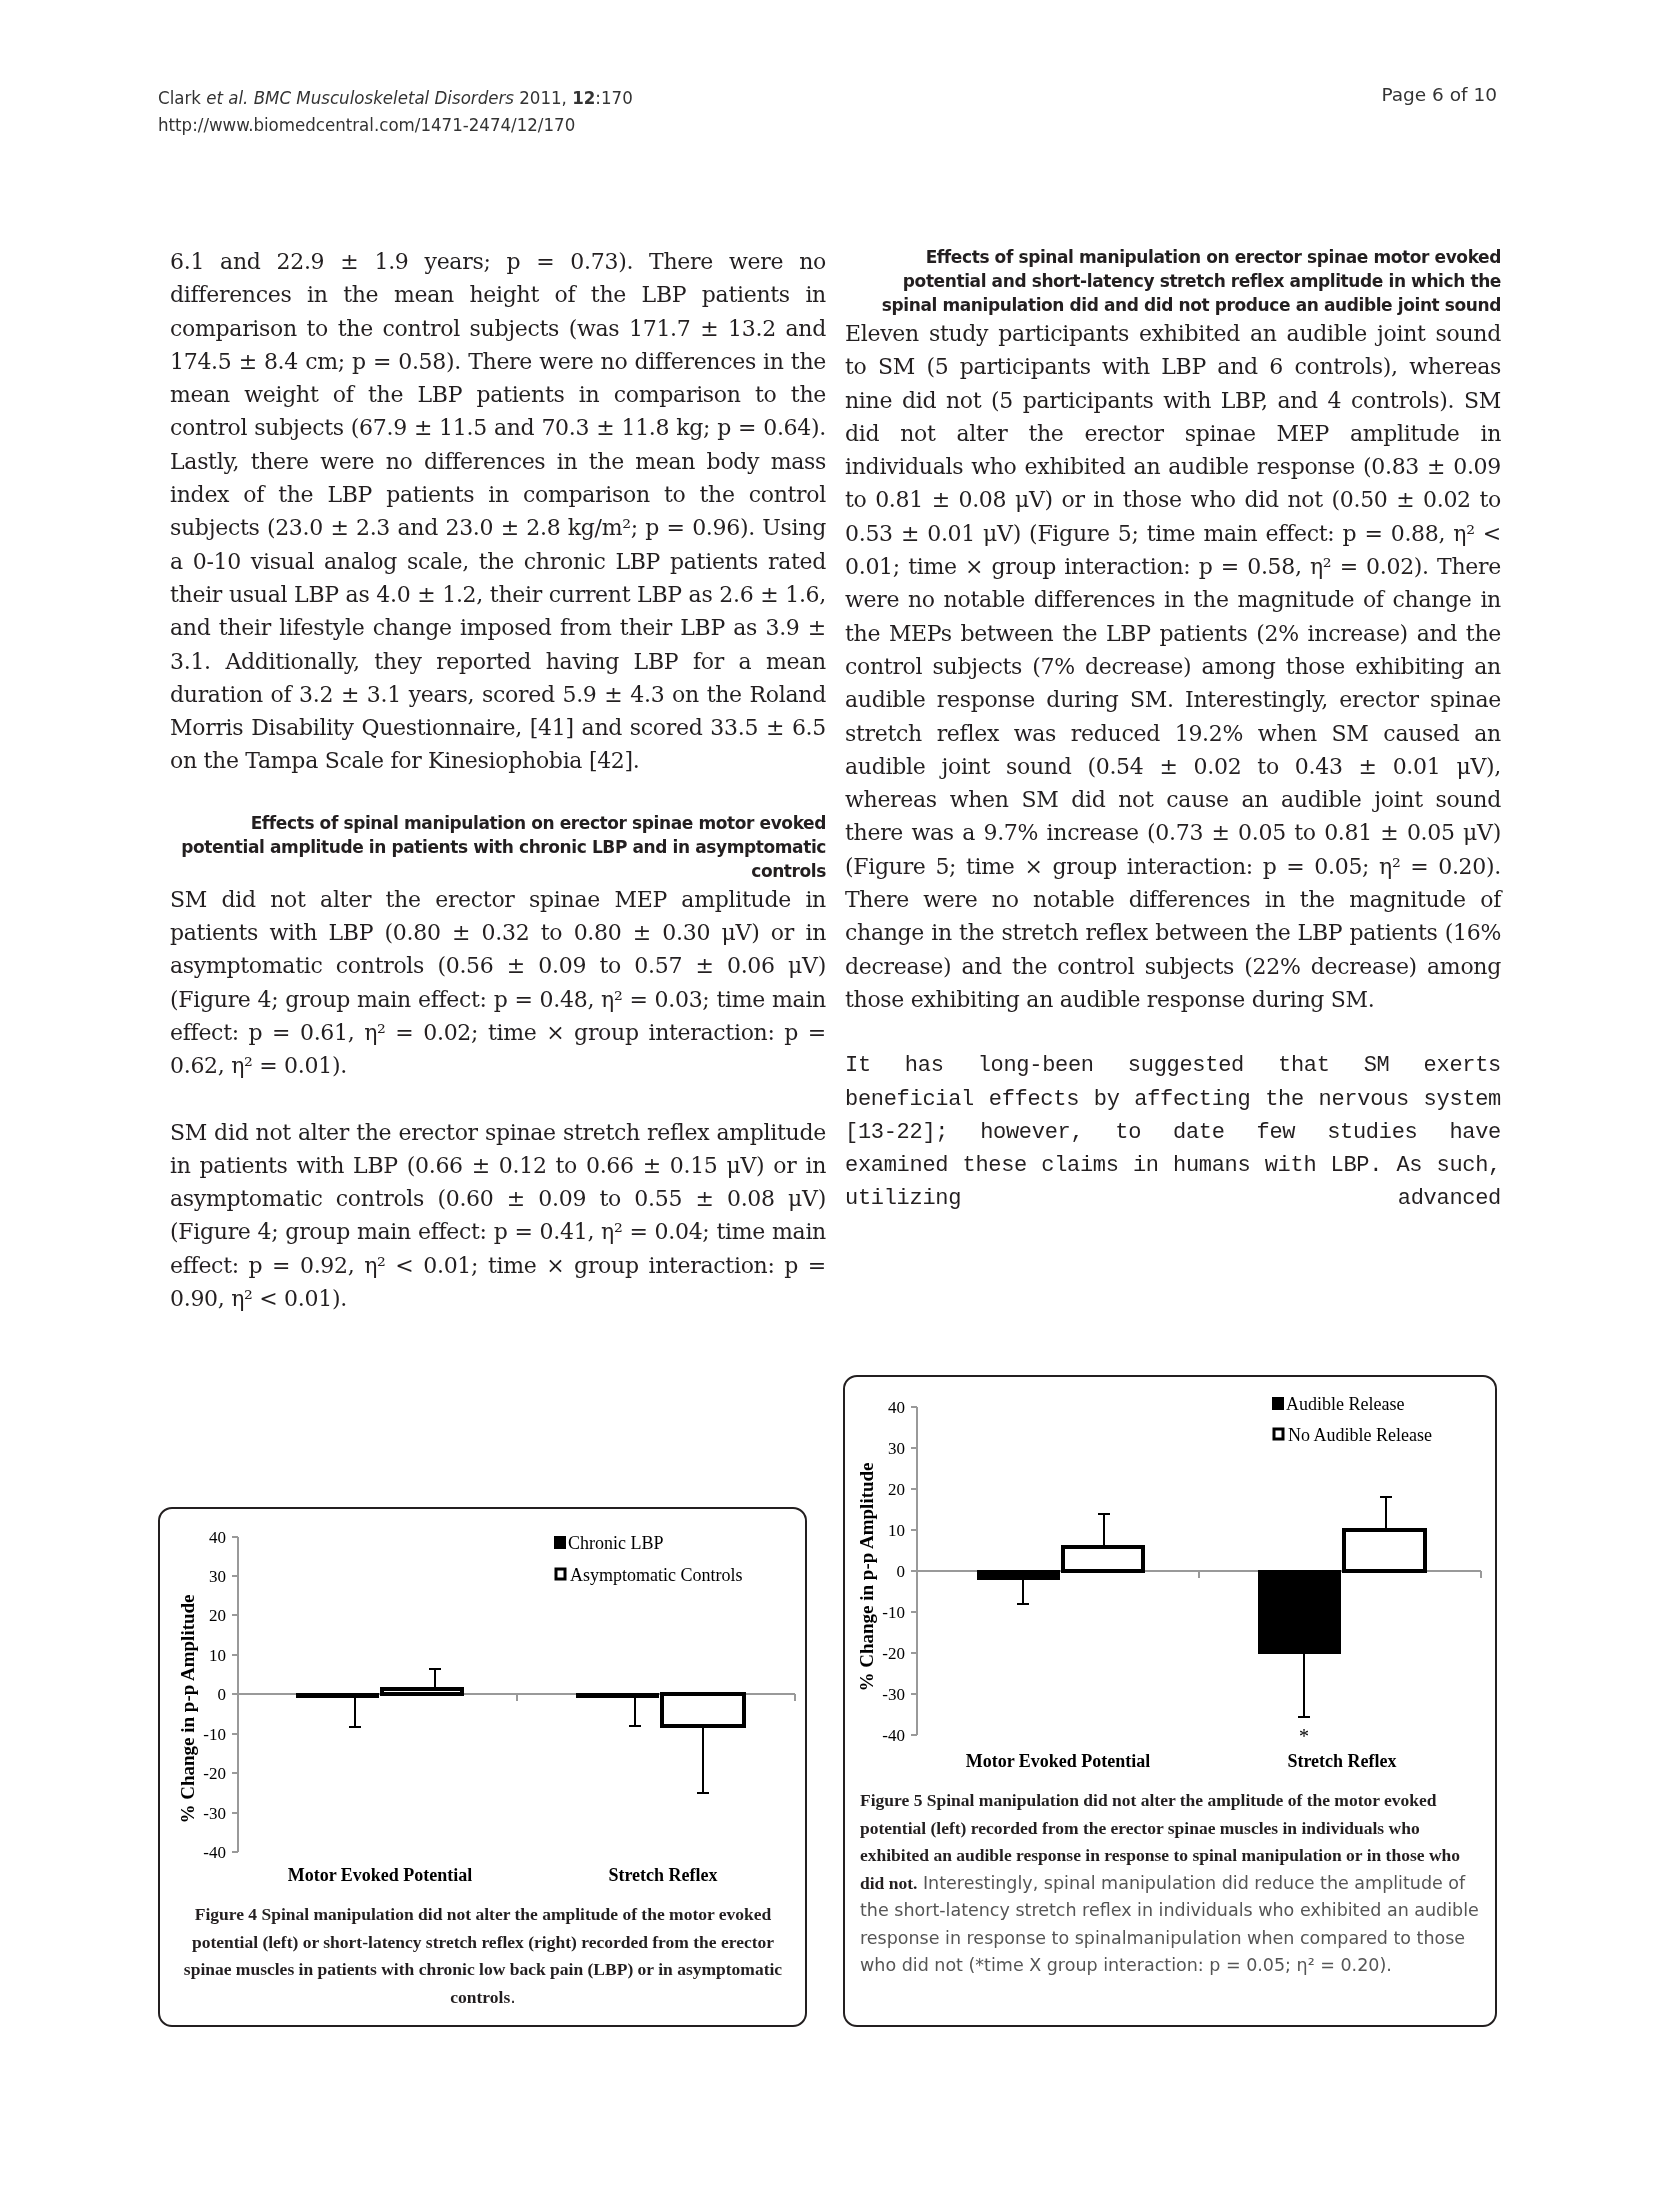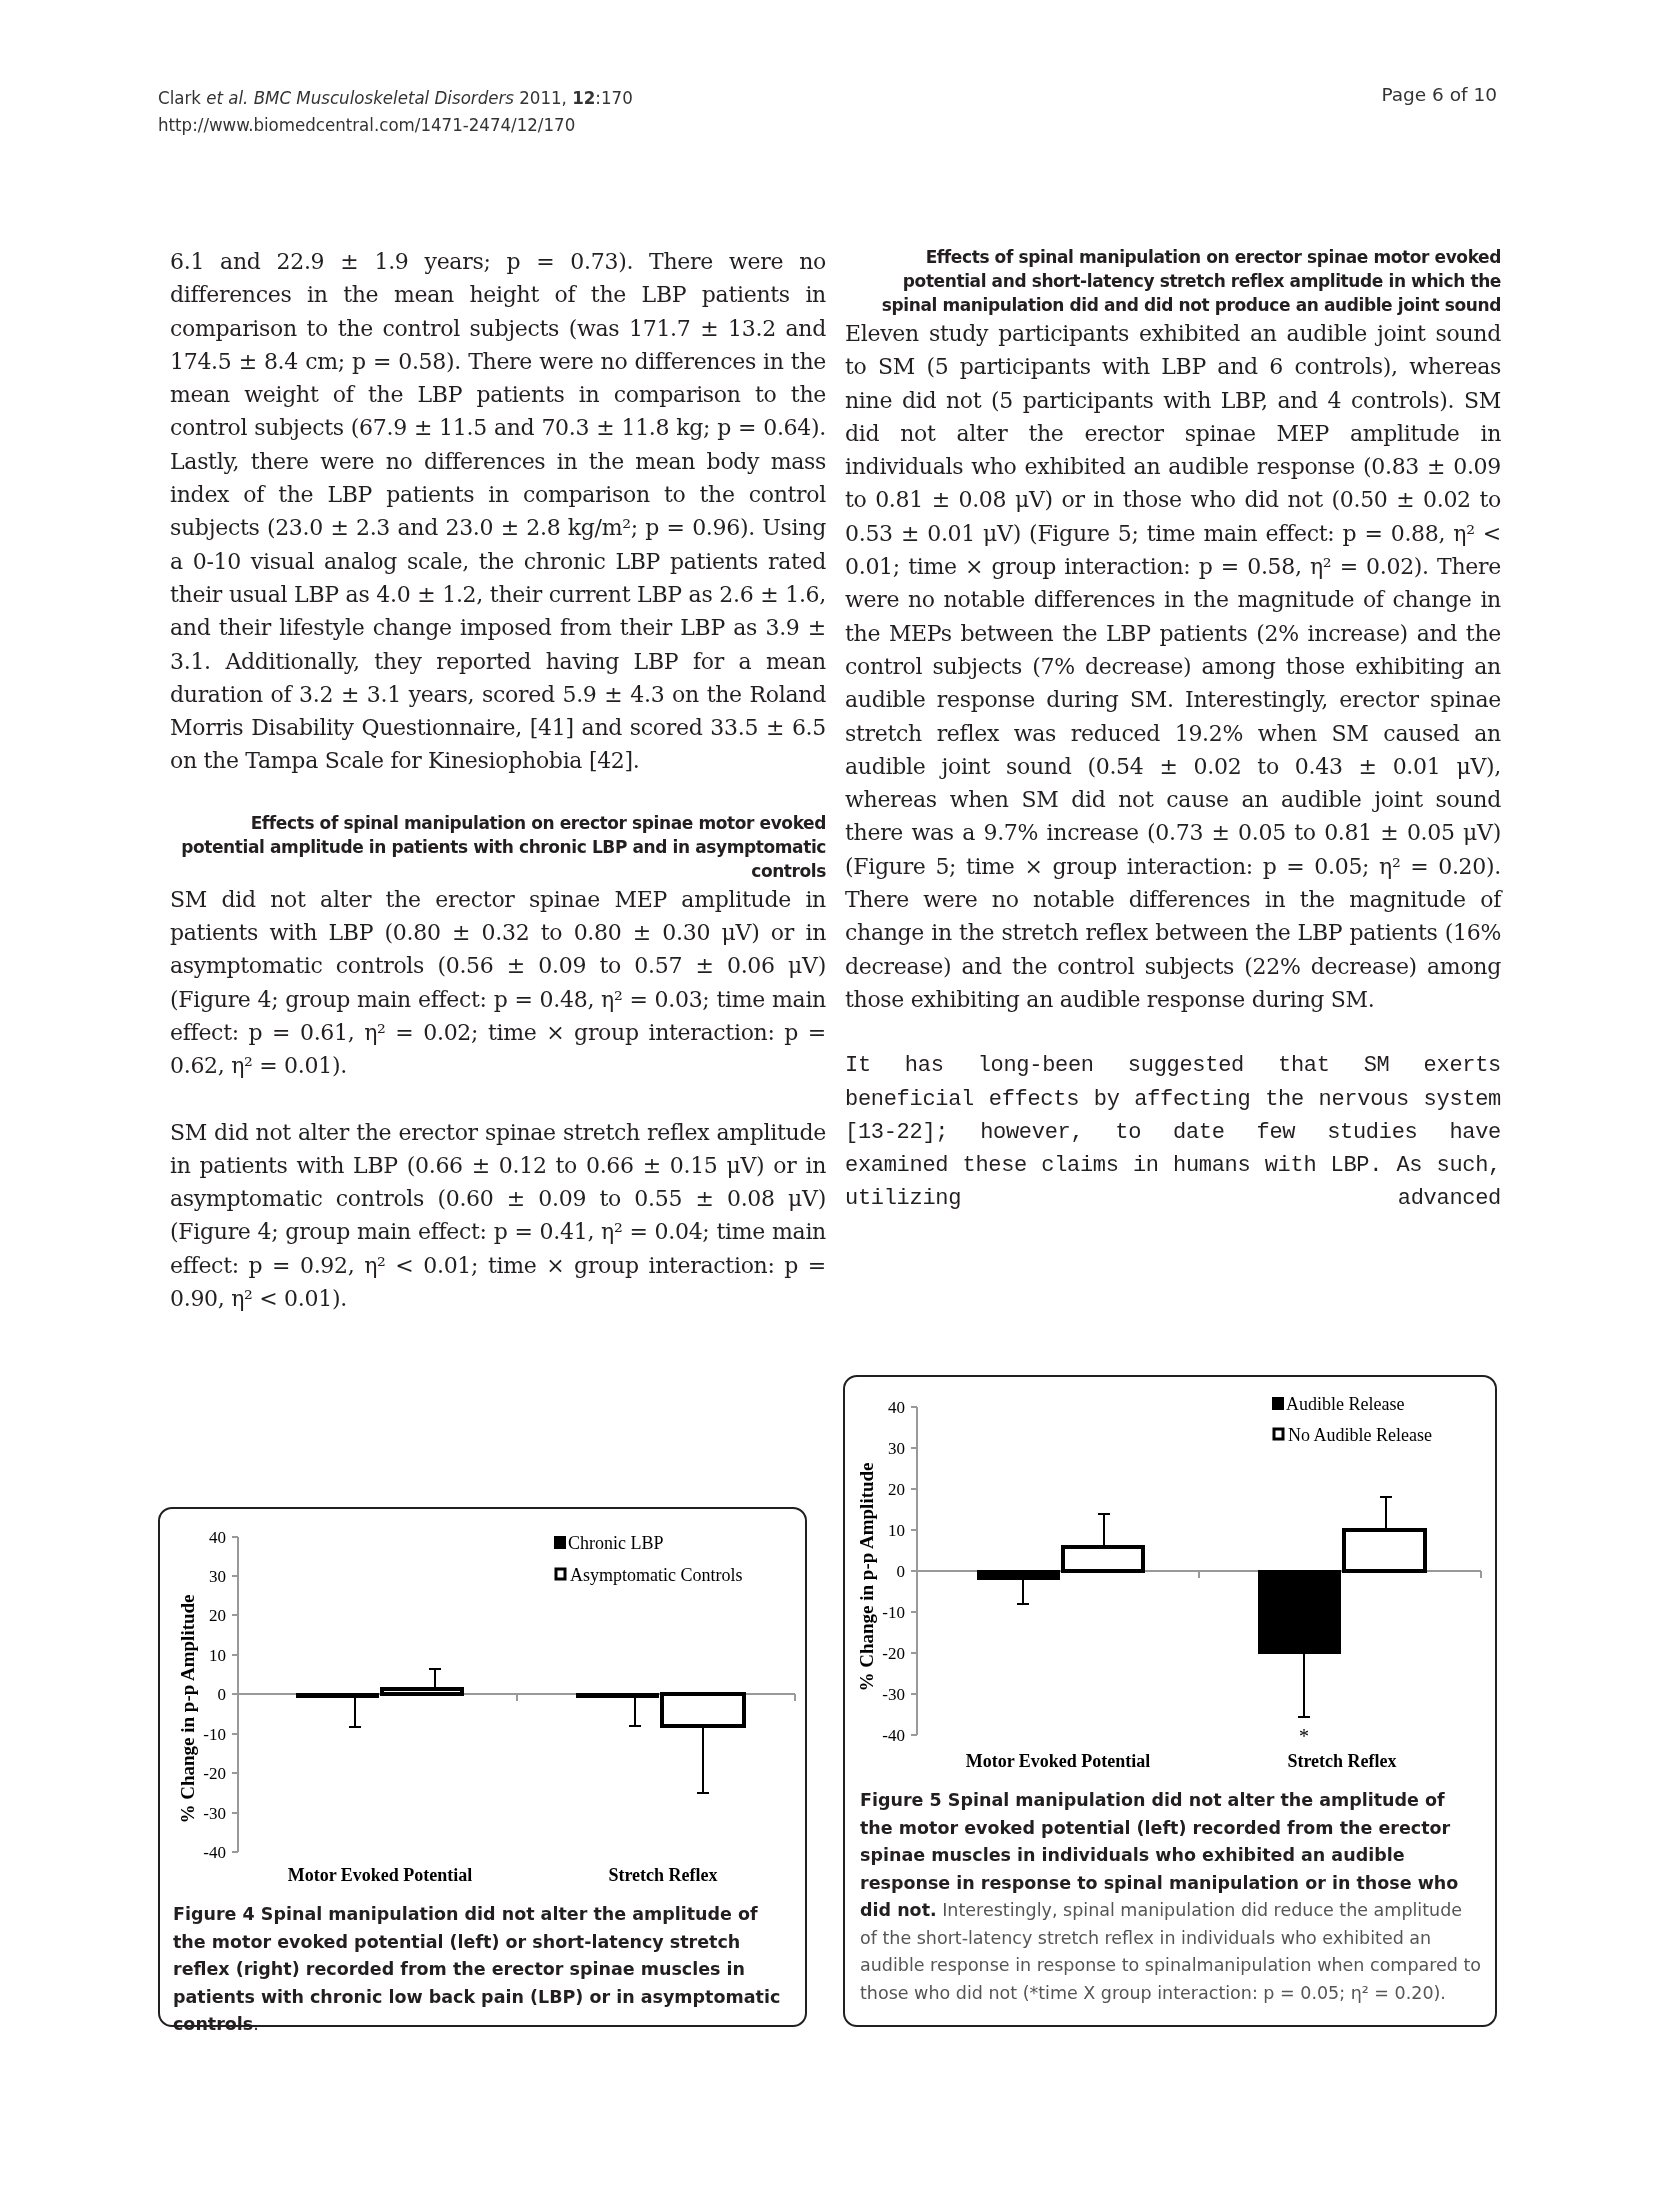--- a/index.html
+++ b/index.html
@@ -7,21 +7,21 @@
   .hdr{position:absolute;left:158px;top:84px;font-family:"DejaVu Sans Condensed","DejaVu Sans",sans-serif;font-size:18.5px;line-height:27px;color:#333;}
   .hdr i{font-style:italic}
   .pagenum{position:absolute;right:157px;top:84px;font-family:"DejaVu Sans",sans-serif;font-size:18.5px;color:#333;}
   .col{position:absolute;width:656px;font-family:"DejaVu Serif","Liberation Serif",serif;font-size:22px;line-height:33.3px;text-align:justify;letter-spacing:-0.3px;}
   .col p{margin:0;}
   .col h3{margin:0;font-family:"DejaVu Sans","Liberation Sans",sans-serif;font-weight:bold;font-size:17px;line-height:24px;text-align:right;letter-spacing:-0.4px;}
   .col h2{margin:0;font-family:"DejaVu Sans","Liberation Sans",sans-serif;font-weight:bold;font-size:23px;line-height:33px;}
   .gap{height:33px;}
   .figbox{position:absolute;border:2.5px solid #231f20;border-radius:14px;background:#fff;}
   .cap{position:absolute;font-family:"DejaVu Sans","Liberation Sans",sans-serif;font-size:17.5px;line-height:27.5px;}
-  .cap b{font-weight:bold;}
+  .cap b{font-weight:bold;font-family:Liberation Serif, serif;}
   .cap .light{color:#555;font-weight:normal;}
   svg text{font-family:"Liberation Serif","DejaVu Serif",serif;}
 </style>
 </head>
 <body>
 
 <div class="hdr">
   <div><span>Clark </span><i>et al.</i><i> BMC Musculoskeletal Disorders</i><span> 2011, </span><b>12</b><span>:170</span></div>
   <div>http://www.biomedcentral.com/1471-2474/12/170</div>
 </div>
@@ -92,21 +92,21 @@
     <g>
       <rect x="394" y="27" width="12" height="13" fill="#000"></rect>
       <text x="408" y="40" font-size="18">Chronic LBP</text>
       <rect x="396" y="60" width="9" height="10" fill="#fff" stroke="#000" stroke-width="3"></rect>
       <text x="410" y="72" font-size="18">Asymptomatic Controls</text>
     </g>
 
     <text x="220" y="372" text-anchor="middle" font-size="18" font-weight="bold">Motor Evoked Potential</text>
     <text x="503" y="372" text-anchor="middle" font-size="18" font-weight="bold">Stretch Reflex</text>
   </svg>
-  <div class="cap" style="left:13px;top:392px;width:620px;"><b>Figure 4</b><b> Spinal manipulation did not alter the amplitude of the motor evoked potential (left) or short-latency stretch reflex (right) recorded from the erector spinae muscles in patients with chronic low back pain (LBP) or in asymptomatic controls</b><span>.</span></div>
+  <div class="cap" style="left:13px;top:392px;width:620px;text-align:center;"><b>Figure 4</b><b> Spinal manipulation did not alter the amplitude of the motor evoked potential (left) or short-latency stretch reflex (right) recorded from the erector spinae muscles in patients with chronic low back pain (LBP) or in asymptomatic controls</b><span>.</span></div>
 </div>
 
 <div class="figbox" style="left:843px;top:1375px;width:650px;height:648px;">
   <svg width="650" height="400" style="position:absolute;left:0;top:0;">
     <text transform="translate(28,200) rotate(-90)" text-anchor="middle" font-size="19" font-weight="bold">% Change in p-p Amplitude</text>
     <line x1="72" y1="30" x2="72" y2="358" stroke="#999" stroke-width="2"></line>
     <g stroke="#999" stroke-width="2">
       <line x1="66" y1="30" x2="72" y2="30"></line>
         <line x1="66" y1="71" x2="72" y2="71"></line>
       <line x1="66" y1="112" x2="72" y2="112"></line>

